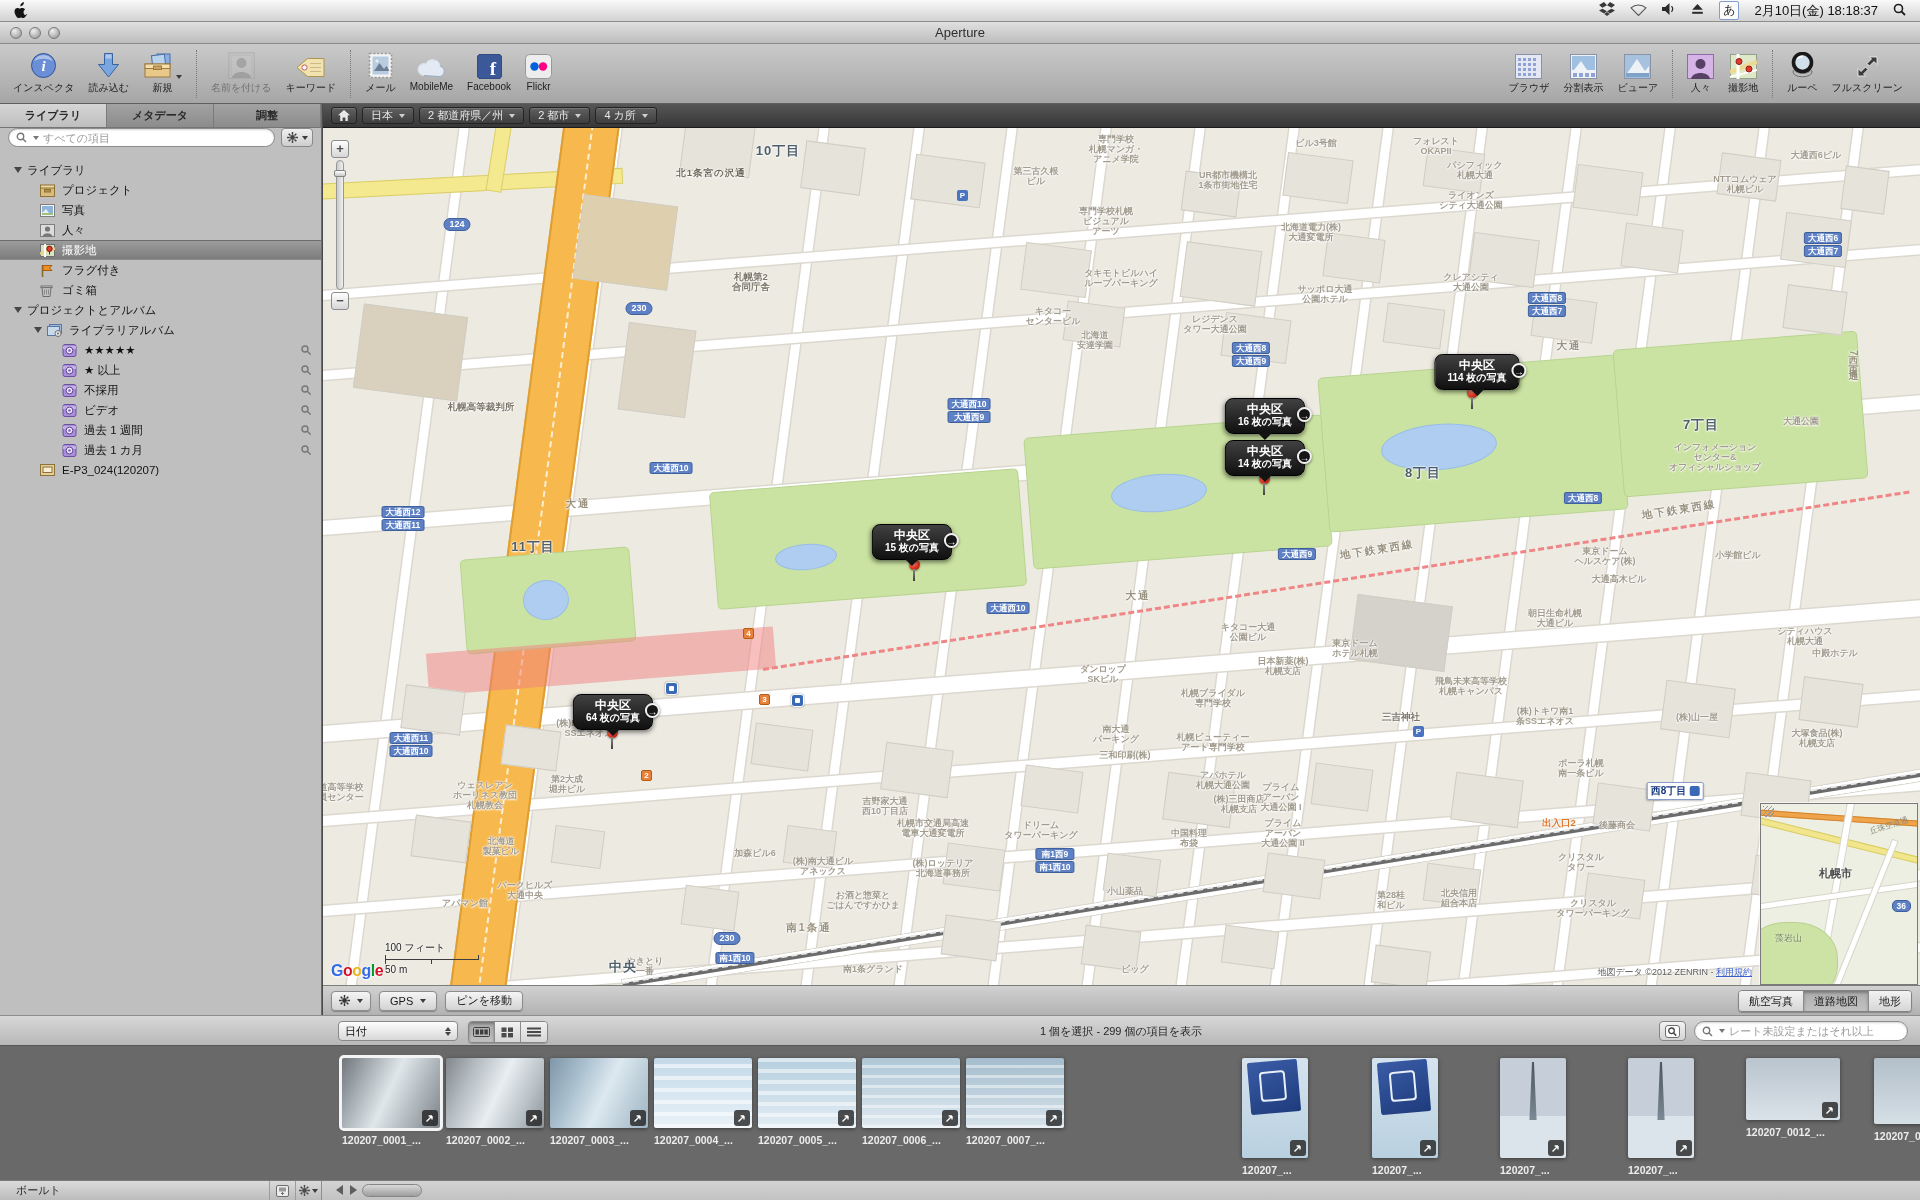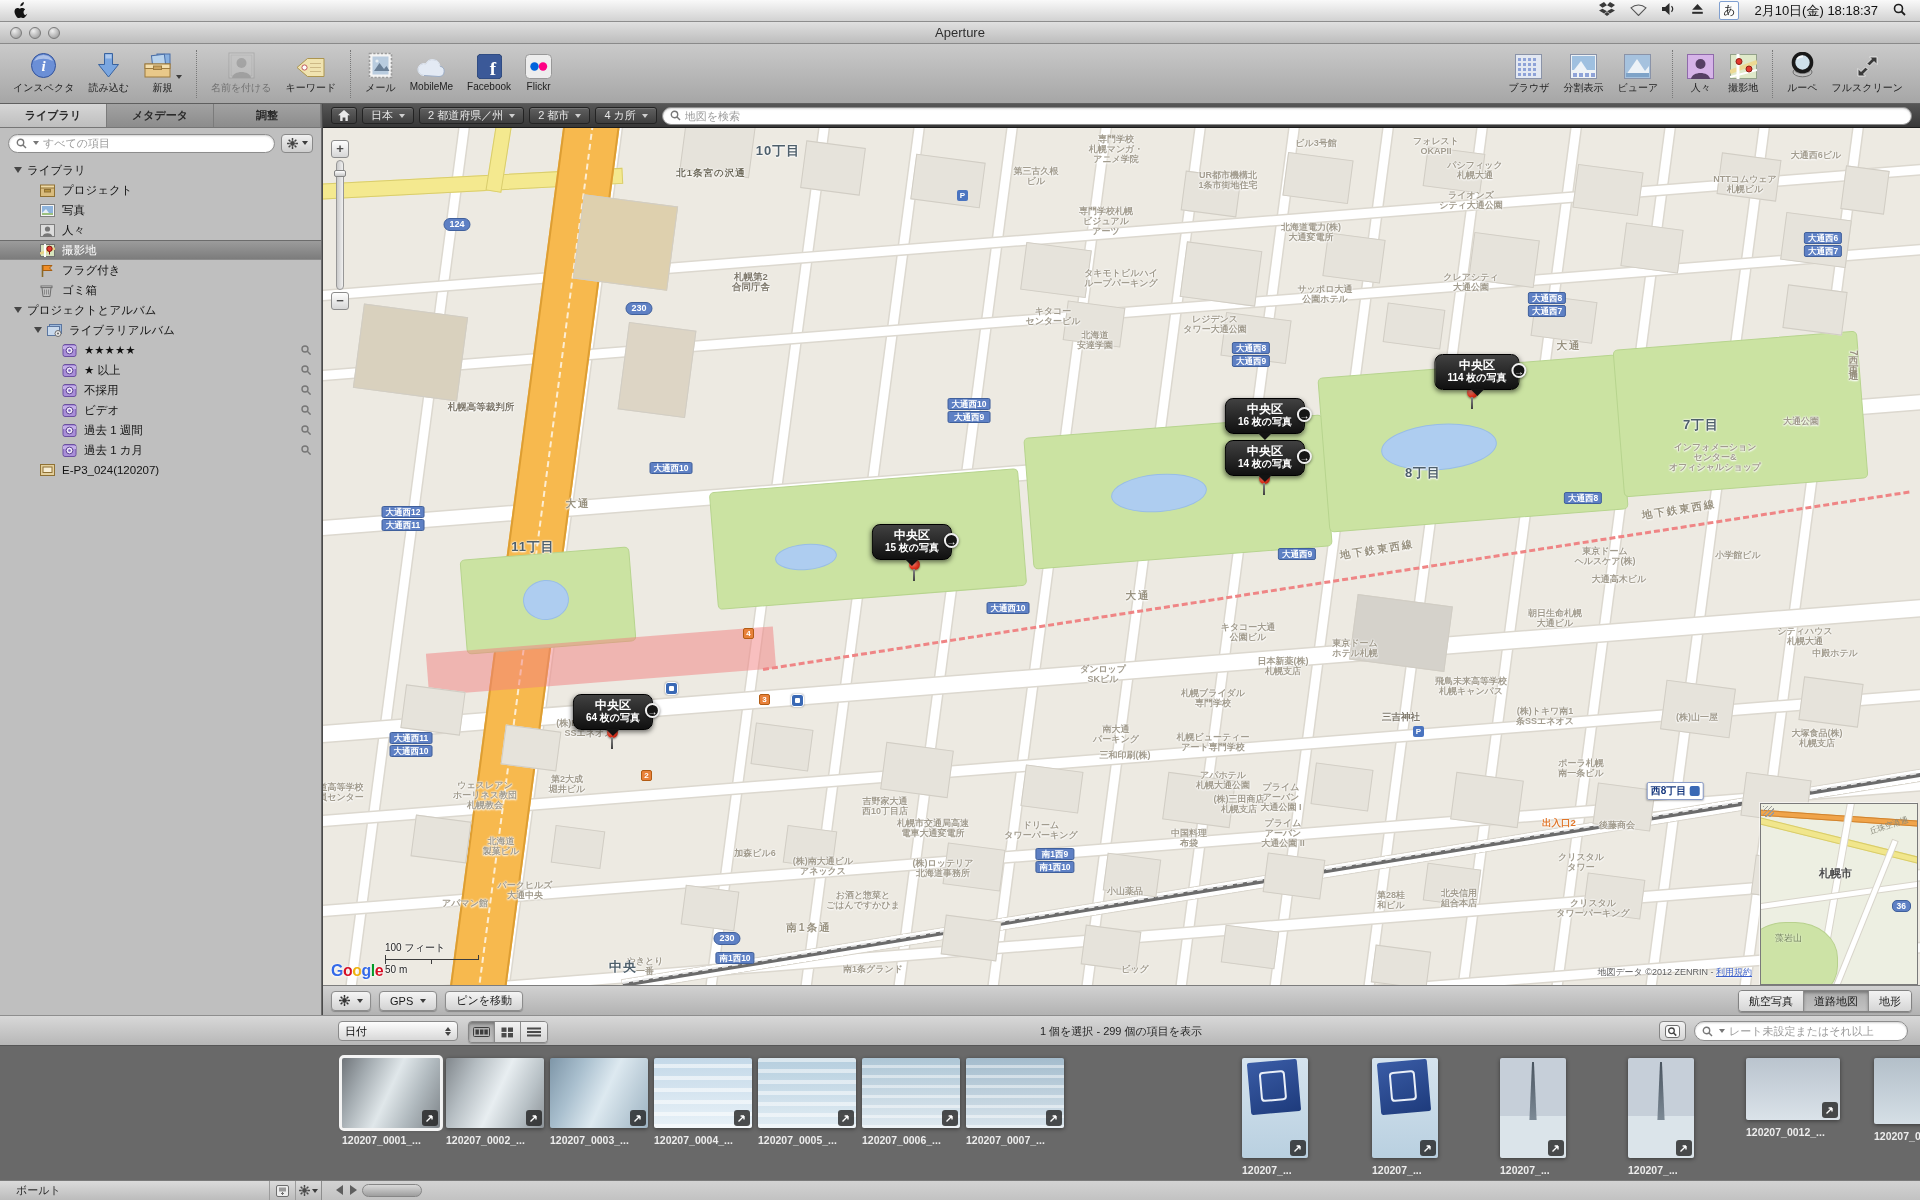--- a/index.html
+++ b/index.html
@@ -27,21 +27,21 @@
   .tbtn.dim{opacity:.45}
   .tsep{width:1px;height:48px;margin:2px 7px;border-left:1px dotted #797979}
   .ddcaret{border-left:3.5px solid transparent;border-right:3.5px solid transparent;border-top:4px solid #3c3c3c;display:inline-block;margin-left:2px;vertical-align:middle}
   #toolbar-right{margin-left:auto;display:flex;padding-right:4px}
 
   
   #sidebar{position:absolute;top:104px;left:0;width:322px;bottom:185px;background:#bfbfbf;border-right:1px solid #6d6d6d;z-index:30}
   #sidetabs{height:24px;display:flex;background:linear-gradient(#a2a2a2,#8c8c8c);border-bottom:1px solid #767676}
   .stab{flex:1;font-size:11px;font-weight:bold;color:#2a2a2a;text-align:center;line-height:23px;border-right:1px solid #7b7b7b;cursor:default}
   .stab.active{background:linear-gradient(#d6d6d6,#bebebe)}
-  #sidesearch{height:30px;display:flex;align-items:center;padding:0 8px;gap:6px}
+  #sidesearch{height:30px;display:flex;padding:0 8px;gap:6px}
   .searchfield{flex:1;background:#fff;border:1px solid #8d8d8d;border-radius:10px;height:19px;display:flex;align-items:center;padding:0 7px;gap:4px;box-shadow:inset 0 1px 2px rgba(0,0,0,.18)}
   .searchfield input{border:none;outline:none;flex:1;font-size:11px;background:transparent;color:#333}
   .searchfield input::placeholder{color:#9a9a9a}
   .minibtn{width:32px;height:19px;background:linear-gradient(#f0f0f0,#cecece);border:1px solid #898989;border-radius:4px;display:flex;align-items:center;justify-content:center;gap:2px;flex:none}
   #tree{margin-top:2px}
   .trow{height:20px;display:flex;align-items:center;font-size:11.5px;color:#131313;position:relative;cursor:default}
   .trow.selected{background:linear-gradient(#9c9c9c,#7c7c7c);color:#fff;border-top:1px solid #6c6c6c;border-bottom:1px solid #8b8b8b}
   .tri{width:0;height:0;border-left:4.5px solid transparent;border-right:4.5px solid transparent;border-top:6px solid #464646;margin-right:5px;flex:none}
   .ticon{width:16px;height:13px;margin-right:6px;flex:none;display:flex;align-items:center}
   .tmag{position:absolute;right:10px;top:5px;opacity:.75}
@@ -611,27 +611,20 @@
         </div>
         <div class="bc">
           <span>2 都市</span>
           <span class="car"></span>
         </div>
         <div class="bc">
           <span>4 カ所</span>
           <span class="car"></span>
         </div>
       </span>
-    <div class="searchfield" id="mapsearch">
-      <svg width="11" height="11">
-          <circle cx="4.5" cy="4.5" r="3.2" fill="none" stroke="#777" stroke-width="1.4"></circle>
-          <path d="M7 7l3 3" stroke="#777" stroke-width="1.4"></path>
-        </svg>
-      <input placeholder="地図を検索" style="">
-    </div>
   </div>
 
   <div id="map">
       <div class="vstreet" style="left: 80px;"></div>
       <div class="vstreet" style="left: 233px;"></div>
       <div class="vstreet" style="left: 440px;"></div>
       <div class="vstreet" style="left: 535px;"></div>
       <div class="vstreet" style="left: 628px;"></div>
       <div class="vstreet" style="left: 722px;"></div>
       <div class="vstreet" style="left: 816px;"></div>

